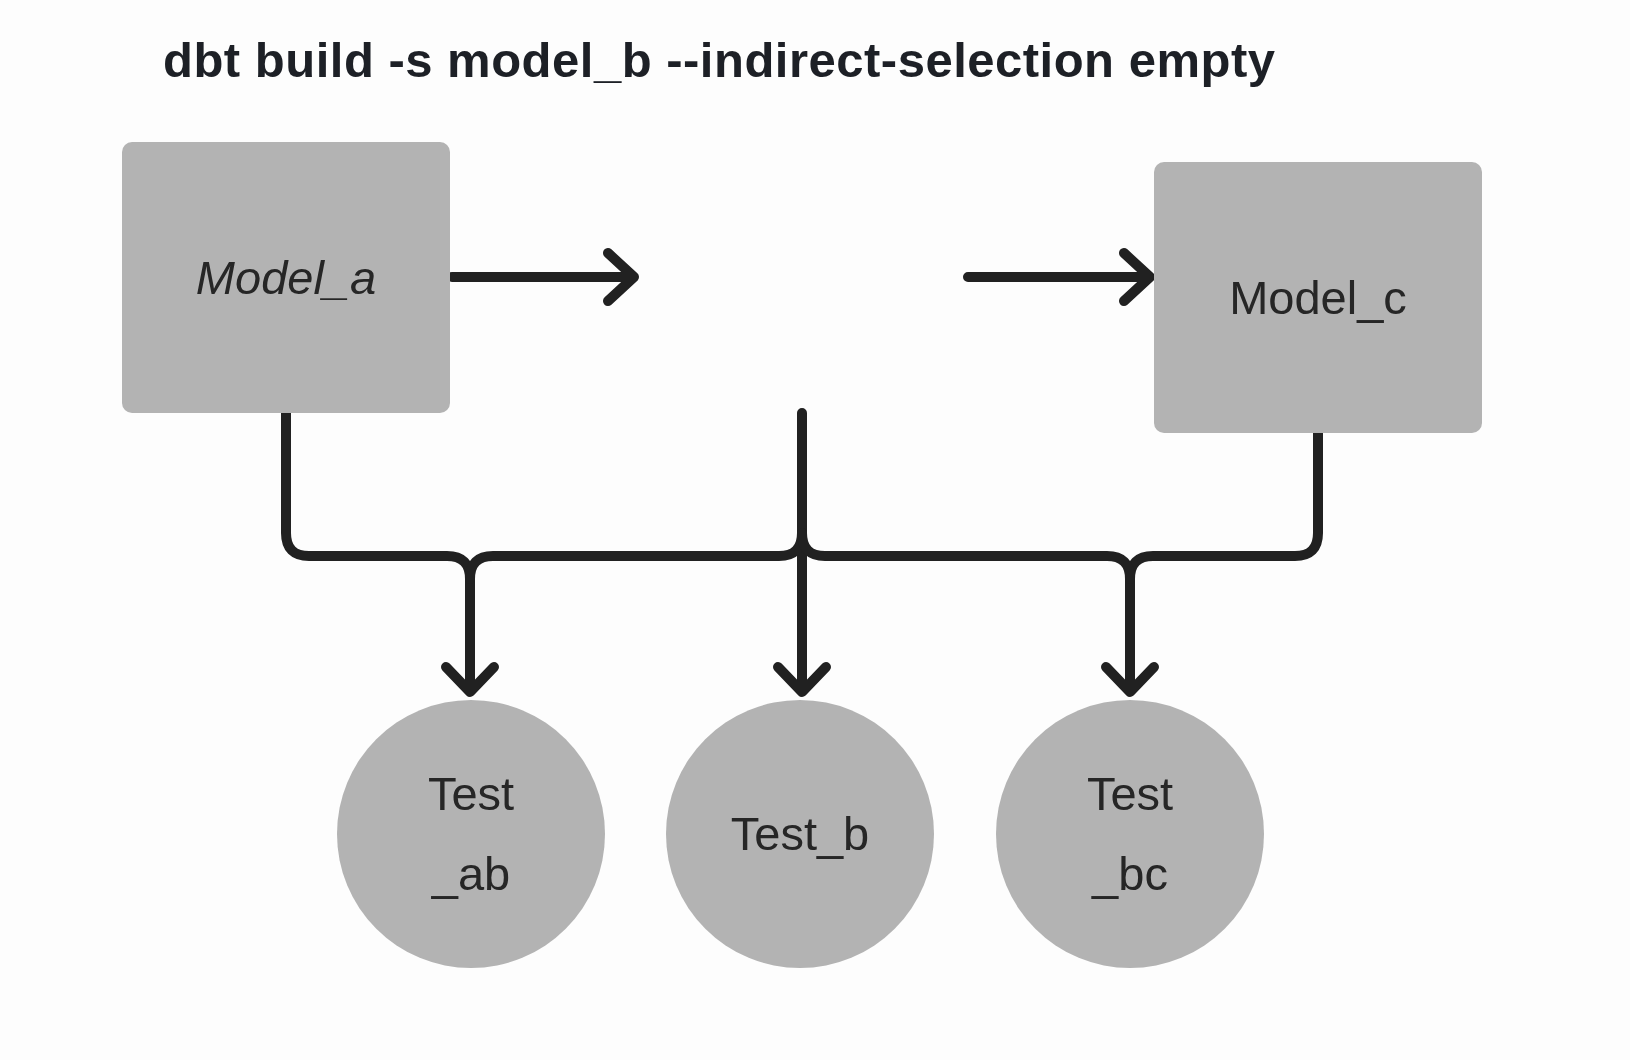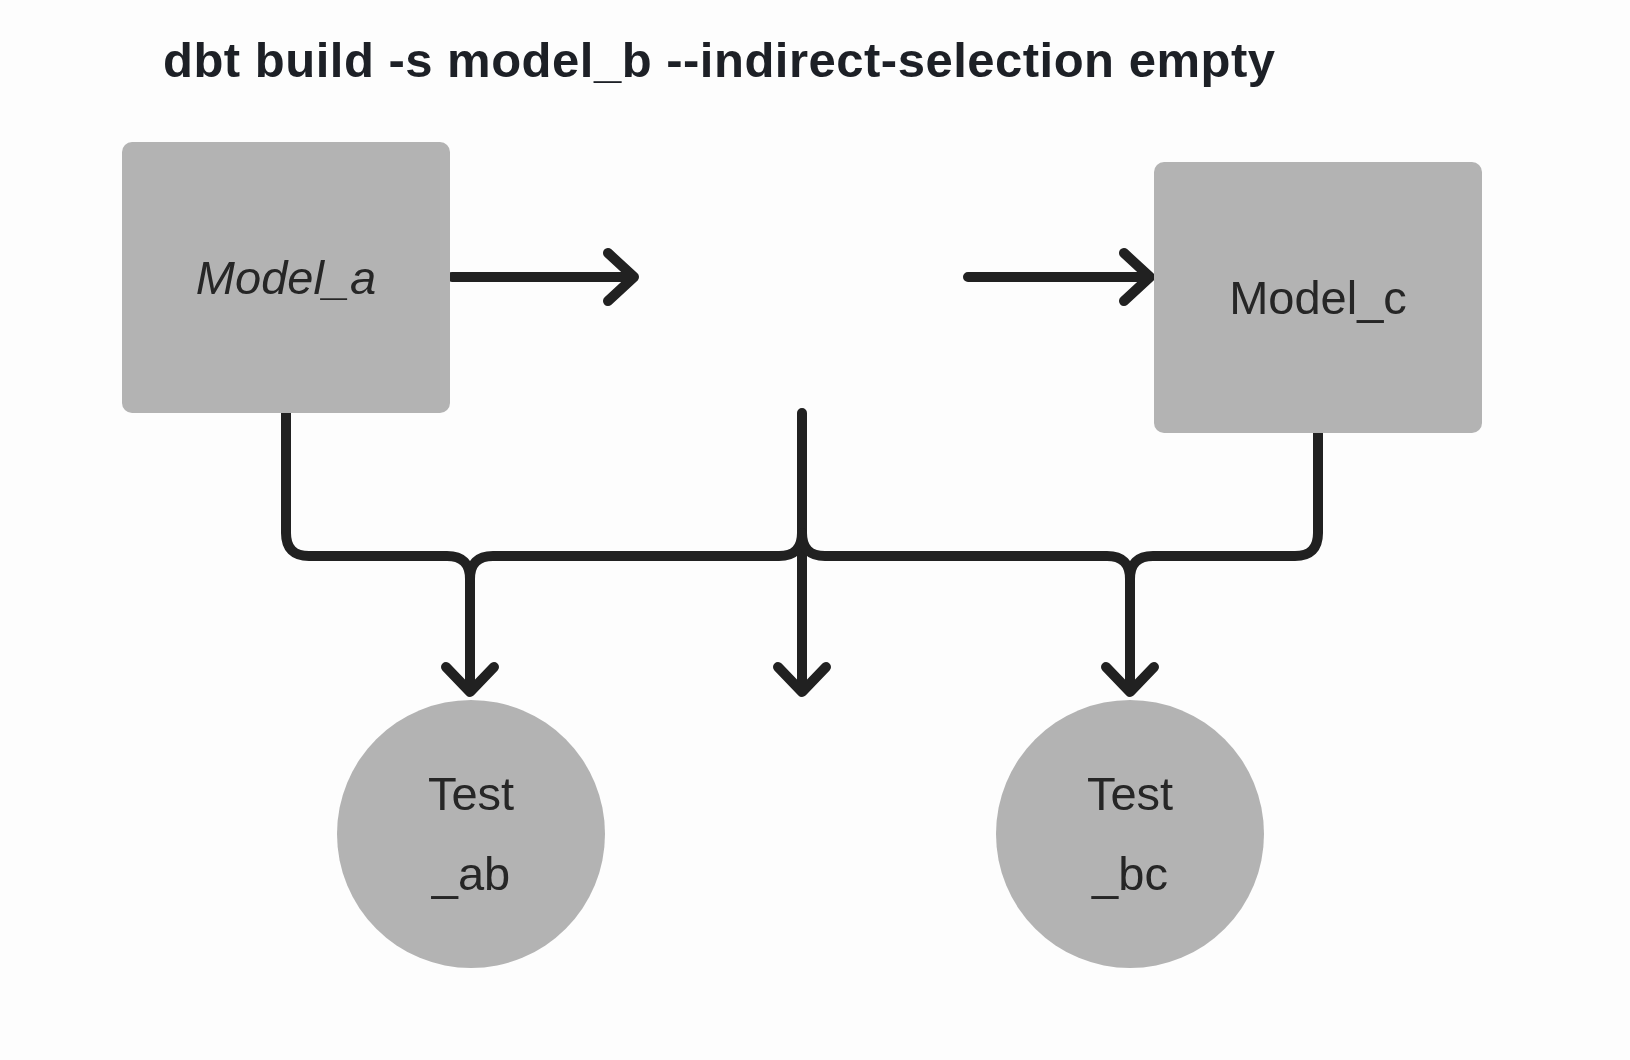--- a/index.html
+++ b/index.html
@@ -99,19 +99,22 @@
 
   <div id="model-c" class="node model-box">
     <span class="label">Model_c</span>
   </div>
 
   <div id="test-ab" class="node test-circle">
     <span class="line">Test</span>
     <span class="line">_ab</span>
   </div>
 
+  <div id="test-b" class="node test-circle">
+    <span class="line">Test_b</span>
+  </div>
 
   <div id="test-bc" class="node test-circle">
     <span class="line">Test</span>
     <span class="line">_bc</span>
   </div>
 
 </div>
 
 </body></html>

